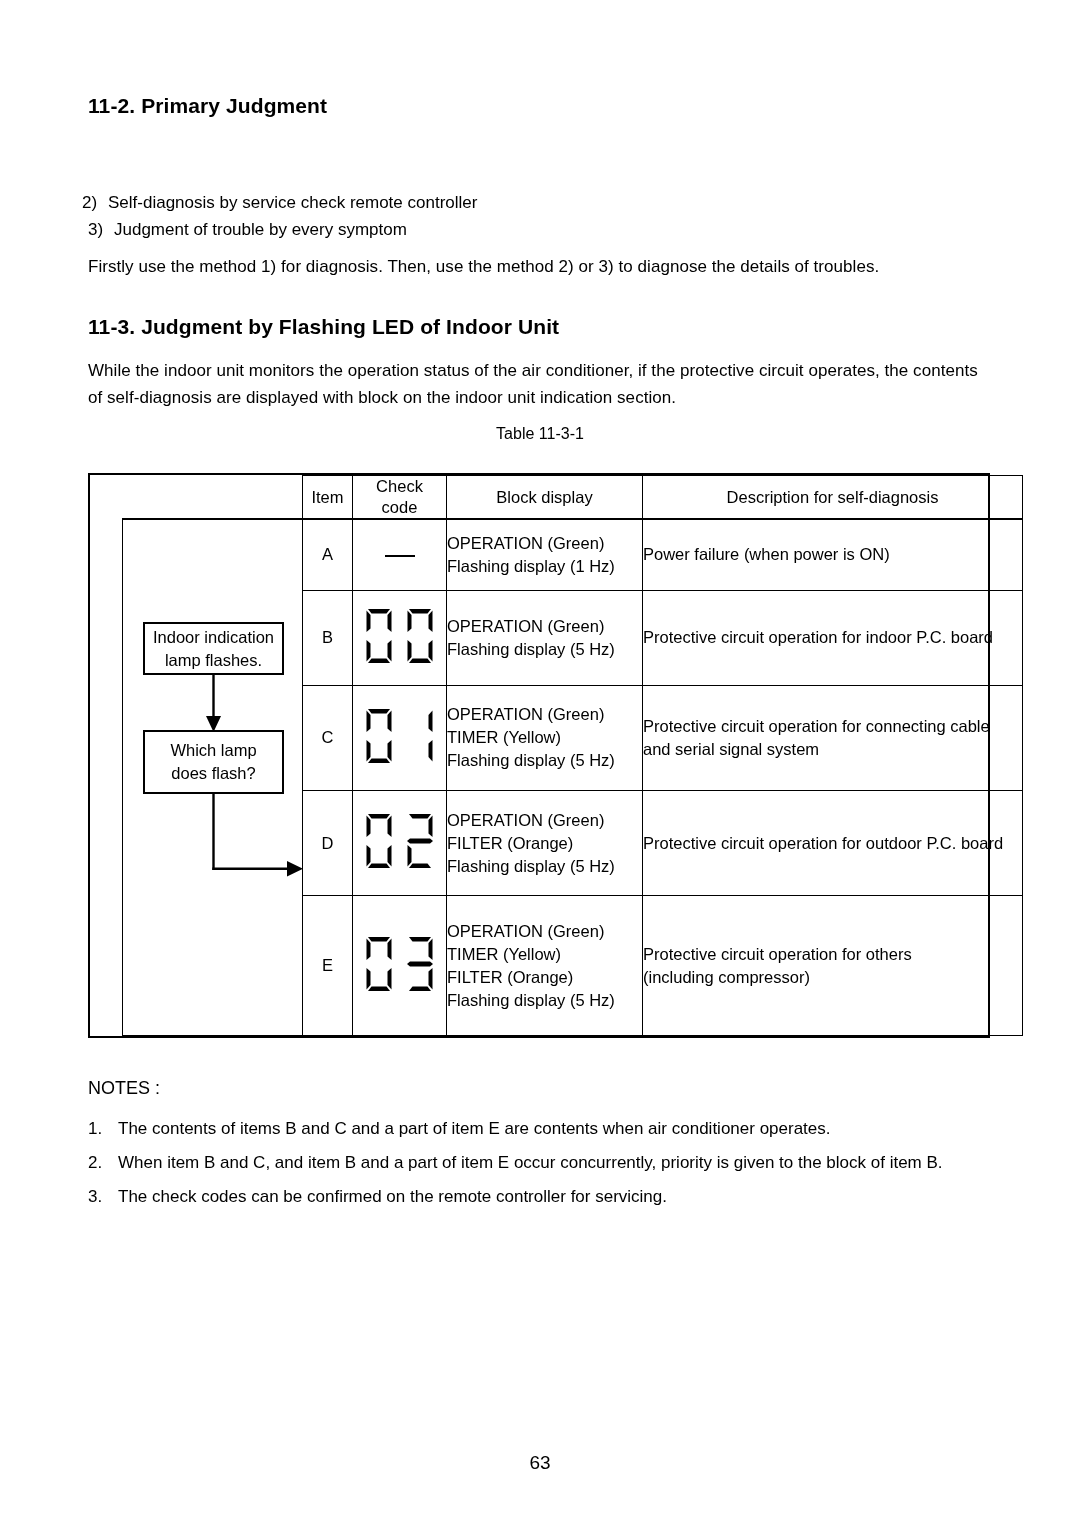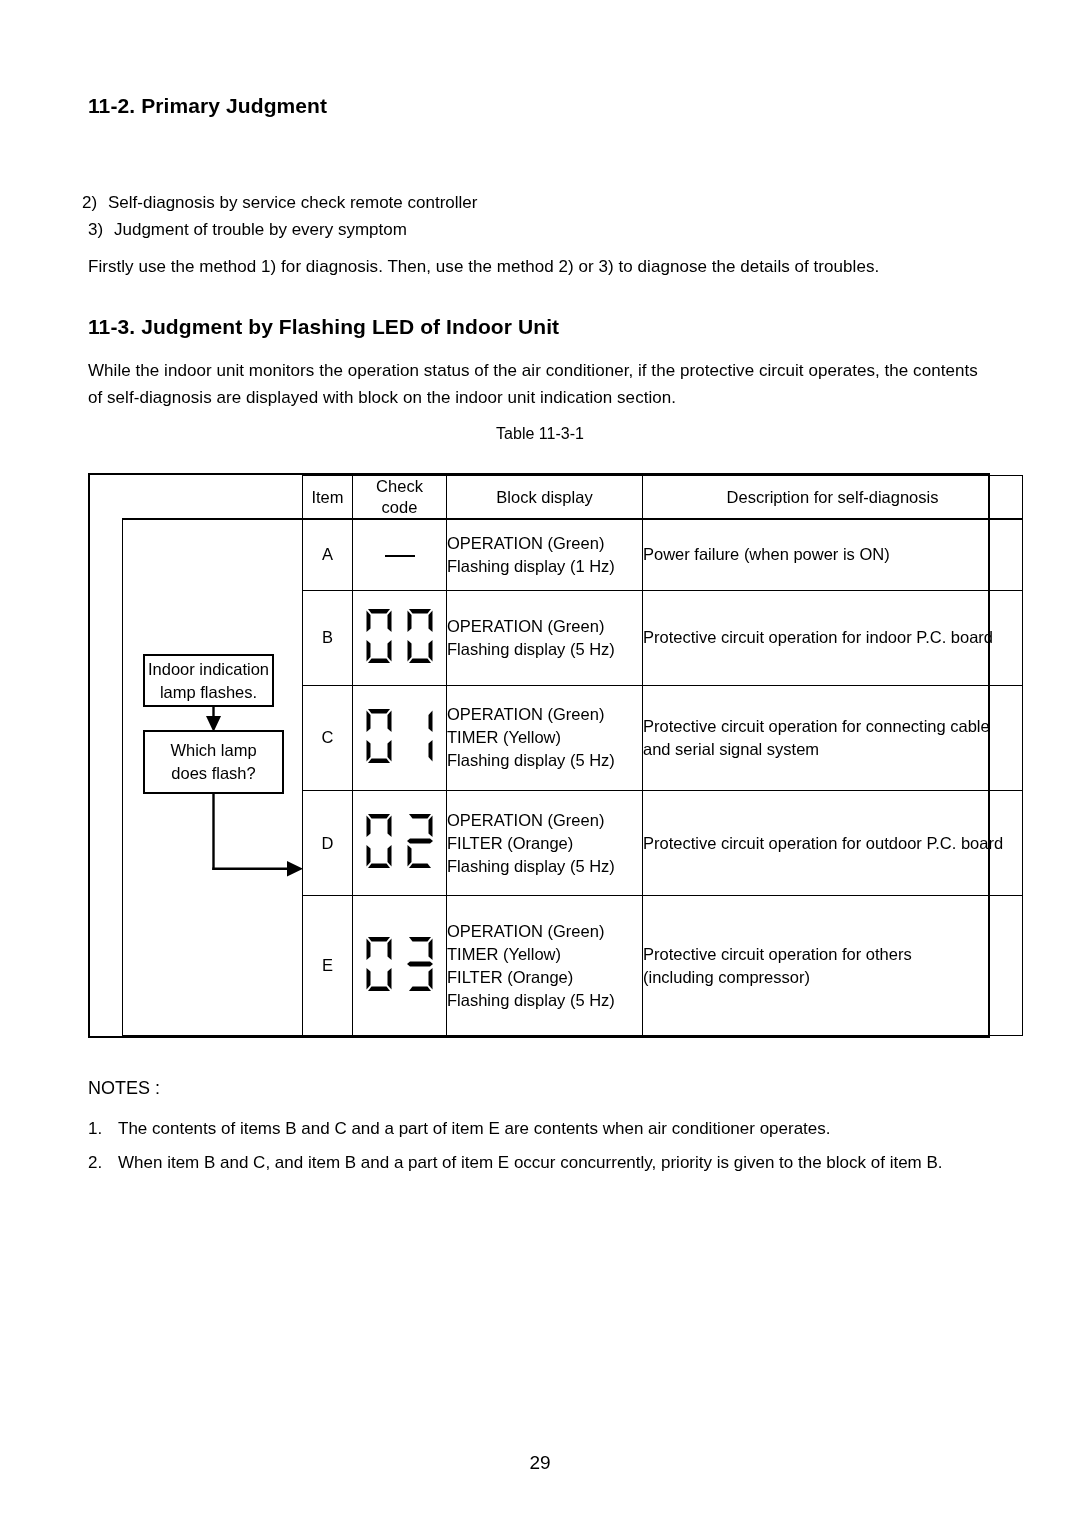--- a/index.html
+++ b/index.html
@@ -148,21 +148,21 @@
     border: 2.2px solid #000;
     background: #fff;
     box-sizing: border-box;
     text-align: center;
     font-size: 16.5px;
     line-height: 23px;
     display: flex;
     align-items: center;
     justify-content: center;
   }
-  #fbox1 { left: 20px; top: 102px; width: 131px; height: 53px; margin-top: 32px; }
+  #fbox1 { left: 20px; top: 102px; width: 141px; height: 53px; }
   #fbox2 { left: 20px; top: 210px; width: 141px; height: 64px; }
 
   
   #notes-title {
     position: absolute;
     left: 88px; top: 1078px;
     font-size: 18px;
   }
   .note {
     position: absolute;
@@ -397,16 +397,19 @@
     </table>
   </div>
 
   <div id="notes-title">NOTES :</div>
   <div class="note" id="note1">
     <span class="n">1.</span><span>The contents of items B and C and a part of item E are contents when air conditioner operates.</span>
   </div>
   <div class="note" id="note2">
     <span class="n">2.</span><span>When item B and C, and item B and a part of item E occur concurrently, priority is given to the block of item B.</span>
   </div>
-
-  <div id="pagenum">29</div>
+  <div class="note" id="note3">
+    <span class="n">3.</span><span>The check codes can be confirmed on the remote controller for servicing.</span>
+  </div>
+
+  <div id="pagenum">63</div>
 
 </div>
 
 </body></html>

